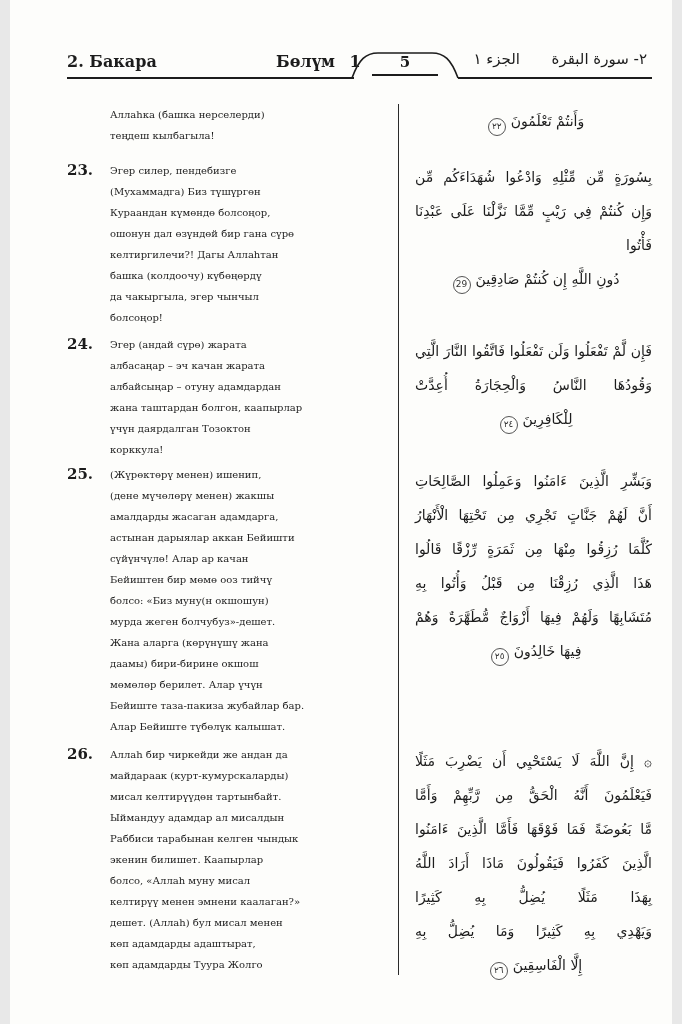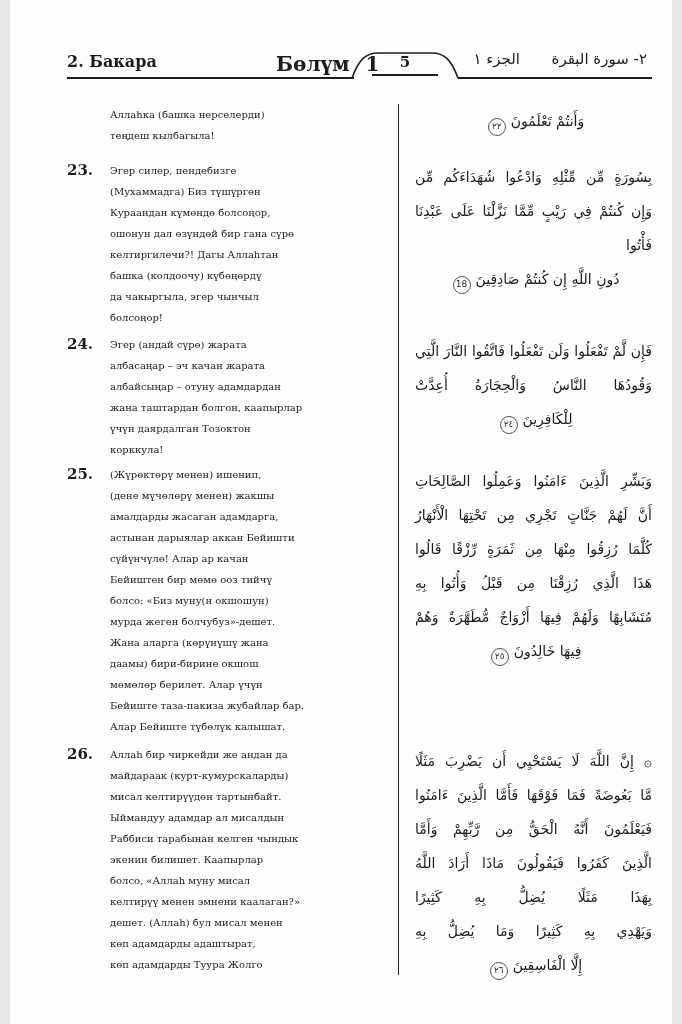--- a/index.html
+++ b/index.html
@@ -5,21 +5,21 @@
   html,body { margin:0; padding:0; background:#e8e8e8; }
   .page {
     position:relative; width:662px; height:1024px; margin:0 auto;
     background:#fdfdfb; color:#1c1c1c; overflow:hidden;
     font-family:"DejaVu Serif", serif;
   }
 
   
   .page-header { position:absolute; top:0; left:0; width:682px; height:100px; }
   .hdr-left  { position:absolute; left:57px;  top:52px; font-size:16px; font-weight:bold; }
-  .hdr-center{ position:absolute; left:266px; top:52px; font-size:20px; font-weight:bold; word-spacing:9px; }
+  .hdr-center{ position:absolute; left:266px; top:52px; font-size:16px; font-weight:bold; word-spacing:9px; }
   .hdr-juz   { position:absolute; left:450px; top:50px; width:60px; font-size:15px; direction:rtl;
                font-family:"DejaVu Sans", sans-serif; }
   .hdr-surah { position:absolute; right:45px; top:50px; font-size:15px; direction:rtl;
                font-family:"DejaVu Sans", sans-serif; }
   .rule-left  { position:absolute; left:57px;  top:77px; width:287px; height:2px; background:#1c1c1c; }
   .rule-right { position:absolute; left:448px; top:77px; width:194px; height:2px; background:#1c1c1c; }
   .page-tab   { position:absolute; left:340px; top:48px; width:110px; height:31px; }
   .page-num   { position:absolute; left:340px; top:53px; width:110px; text-align:center;
                 font-size:15px; font-weight:bold; }
   .tab-underline { position:absolute; left:362px; top:74px; width:66px; height:1.5px; background:#1c1c1c; }
@@ -97,21 +97,21 @@
 ошонун дал өзүндөй бир гана сүрө
 келтиргилечи?! Дагы Аллаһтан
 башка (колдоочу) күбөңөрдү
 да чакыргыла, эгер чынчыл
 болсоңор!</p>
       </div>
       <div class="arabic-cell">
         <div class="arabic-text">
             <div class="line">بِسُورَةٍ مِّن مِّثْلِهِ وَادْعُوا شُهَدَاءَكُم مِّن</div>
             <div class="line">وَإِن كُنتُمْ فِي رَيْبٍ مِّمَّا نَزَّلْنَا عَلَى عَبْدِنَا فَأْتُوا</div>
-            <div class="line">دُونِ اللَّهِ إِن كُنتُمْ صَادِقِينَ<span class="ayah-mark">18</span></div>
+            <div class="line">دُونِ اللَّهِ إِن كُنتُمْ صَادِقِينَ<span class="ayah-mark">29</span></div>
           </div>
       </div>
     </div>
 
     <div class="verse-row row-2">
       <div class="kyrgyz-cell">
         <div class="verse-number">24.</div>
         <p class="kyrgyz-text">Эгер (андай сүрө) жарата
 албасаңар – эч качан жарата
 албайсыңар – отуну адамдардан
@@ -168,22 +168,22 @@
 экенин билишет. Каапырлар
 болсо, «Аллаһ муну мисал
 келтирүү менен эмнени каалаган?»
 дешет. (Аллаһ) бул мисал менен
 көп адамдарды адаштырат,
 көп адамдарды Туура Жолго</p>
       </div>
       <div class="arabic-cell">
         <div class="arabic-text">
             <div class="line">۞ إِنَّ اللَّهَ لَا يَسْتَحْيِي أَن يَضْرِبَ مَثَلًا</div>
+            <div class="line">فَيَعْلَمُونَ أَنَّهُ الْحَقُّ مِن رَّبِّهِمْ وَأَمَّا</div>
             <div class="line">مَّا بَعُوضَةً فَمَا فَوْقَهَا فَأَمَّا الَّذِينَ ءَامَنُوا</div>
-            <div class="line">فَيَعْلَمُونَ أَنَّهُ الْحَقُّ مِن رَّبِّهِمْ وَأَمَّا</div>
             <div class="line">الَّذِينَ كَفَرُوا فَيَقُولُونَ مَاذَا أَرَادَ اللَّهُ</div>
             <div class="line">بِهَذَا مَثَلًا يُضِلُّ بِهِ كَثِيرًا</div>
             <div class="line">وَيَهْدِي بِهِ كَثِيرًا وَمَا يُضِلُّ بِهِ</div>
             <div class="line">إِلَّا الْفَاسِقِينَ<span class="ayah-mark">٢٦</span></div>
           </div>
       </div>
     </div>
 
   </div>
 </div>

